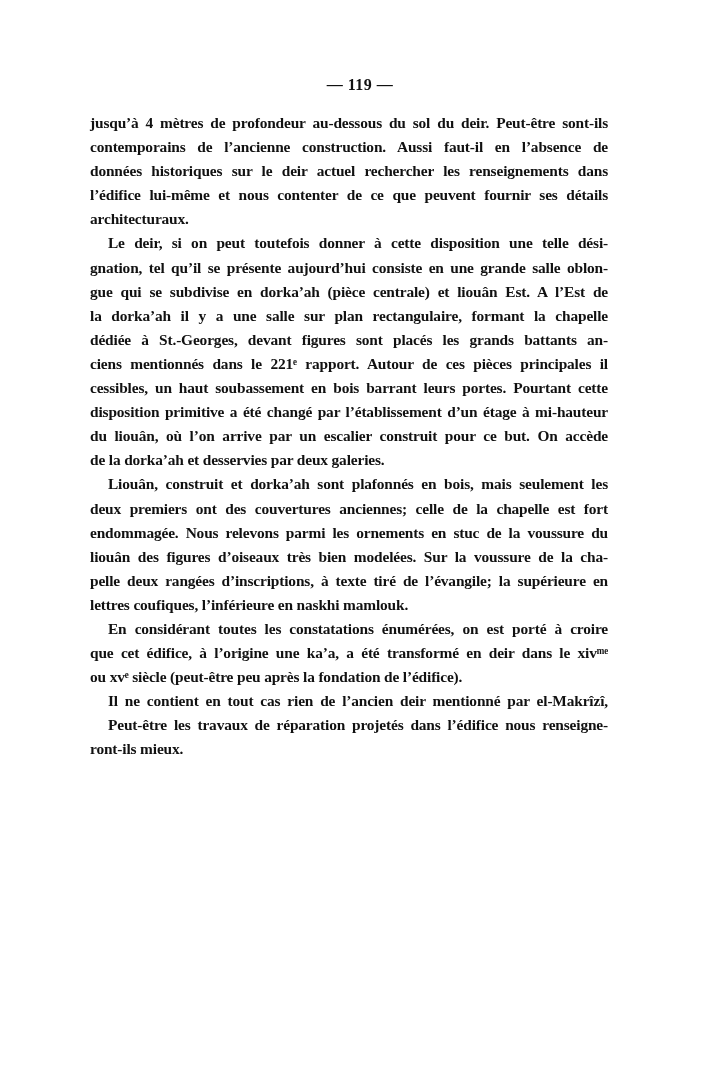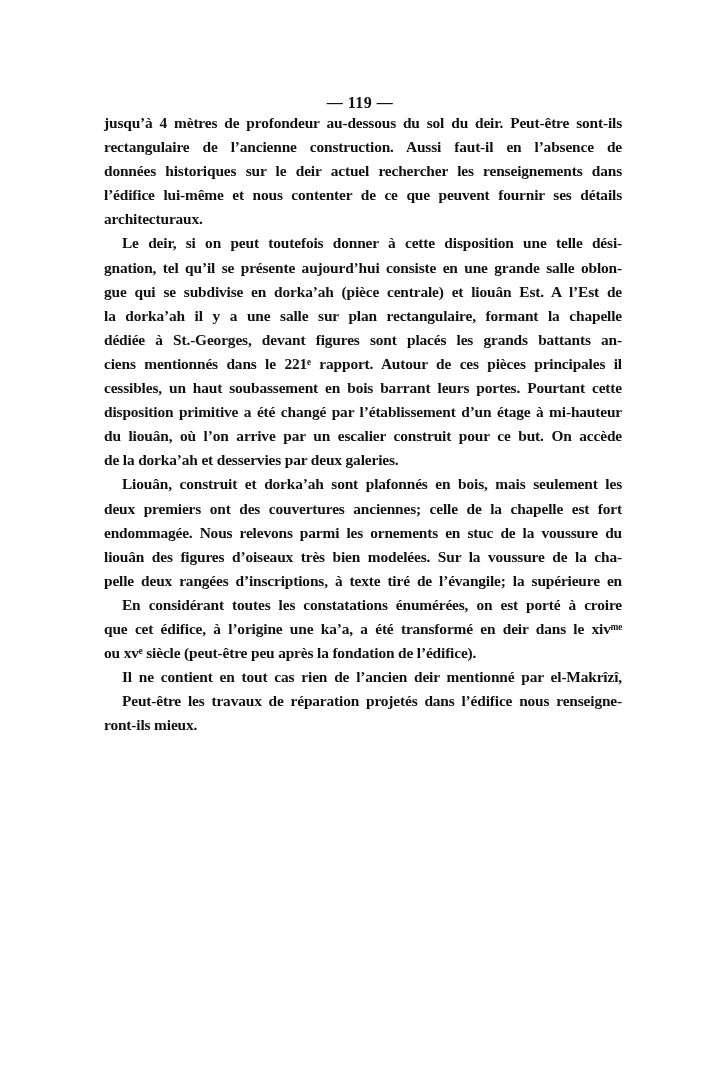--- a/index.html
+++ b/index.html
@@ -10,32 +10,32 @@
     body {
       width: 720px;
       height: 1082px;
       position: relative;
       overflow: hidden;
       font-family: "Liberation Serif", "DejaVu Serif", serif;
       color: #111111;
     }
     .page-number {
       position: absolute;
-      top: 94px;
+      top: 76px;
       left: 0;
       width: 720px;
       text-align: center;
       font-size: 16px;
       font-weight: bold;
       letter-spacing: 0.5px;
     }
     .text-block {
       position: absolute;
       top: 111px;
-      left: 104px;
+      left: 90px;
       width: 518px;
     }
     .line {
       display: block;
       height: 24.1px;
       line-height: 24.1px;
       font-size: 15.4px;
       font-weight: bold;
       white-space: nowrap;
       text-align: justify;
@@ -51,21 +51,21 @@
     }
   </style>
 </head>
 <body>
 
 <div class="page-number">— 119 —</div>
 
 <div class="text-block">
   <div>
     <span class="line">jusqu’à 4 mètres de profondeur au-dessous du sol du deir. Peut-être sont-ils</span>
-    <span class="line">rectangulaire de l’ancienne construction. Aussi faut-il en l’absence de</span>
+    <span class="line">contemporains de l’ancienne construction. Aussi faut-il en l’absence de</span>
     <span class="line">données historiques sur le deir actuel rechercher les renseignements dans</span>
     <span class="line">l’édifice lui-même et nous contenter de ce que peuvent fournir ses détails</span>
     <span class="line last">architecturaux.</span>
   </div>
   <div>
     <span class="line indent">Le deir, si on peut toutefois donner à cette disposition une telle dési-</span>
     <span class="line">gnation, tel qu’il se présente aujourd’hui consiste en une grande salle oblon-</span>
     <span class="line">gue qui se subdivise en dorka’ah (pièce centrale) et liouân Est. A l’Est de</span>
     <span class="line">la dorka’ah il y a une salle sur plan rectangulaire, formant la chapelle</span>
     <span class="line">dédiée à St.-Georges, devant figures sont placés les grands battants an-</span>
@@ -74,20 +74,21 @@
     <span class="line">disposition primitive a été changé par l’établissement d’un étage à mi-hauteur</span>
     <span class="line">du liouân, où l’on arrive par un escalier construit pour ce but. On accède</span>
     <span class="line last">de la dorka’ah et desservies par deux galeries.</span>
   </div>
   <div>
     <span class="line indent">Liouân, construit et dorka’ah sont plafonnés en bois, mais seulement les</span>
     <span class="line">deux premiers ont des couvertures anciennes; celle de la chapelle est fort</span>
     <span class="line">endommagée. Nous relevons parmi les ornements en stuc de la voussure du</span>
     <span class="line">liouân des figures d’oiseaux très bien modelées. Sur la voussure de la cha-</span>
     <span class="line">pelle deux rangées d’inscriptions, à texte tiré de l’évangile; la supérieure en</span>
+    <span class="line last">lettres coufiques, l’inférieure en naskhi mamlouk.</span>
   </div>
   <div>
     <span class="line indent">En considérant toutes les constatations énumérées, on est porté à croire</span>
     <span class="line">que cet édifice, à l’origine une ka’a, a été transformé en deir dans le xivᵐᵉ</span>
     <span class="line last">ou xvᵉ siècle (peut-être peu après la fondation de l’édifice).</span>
   </div>
   <div>
     <span class="line indent">Il ne contient en tout cas rien de l’ancien deir mentionné par el-Makrîzî,</span>
   </div>
   <div>

